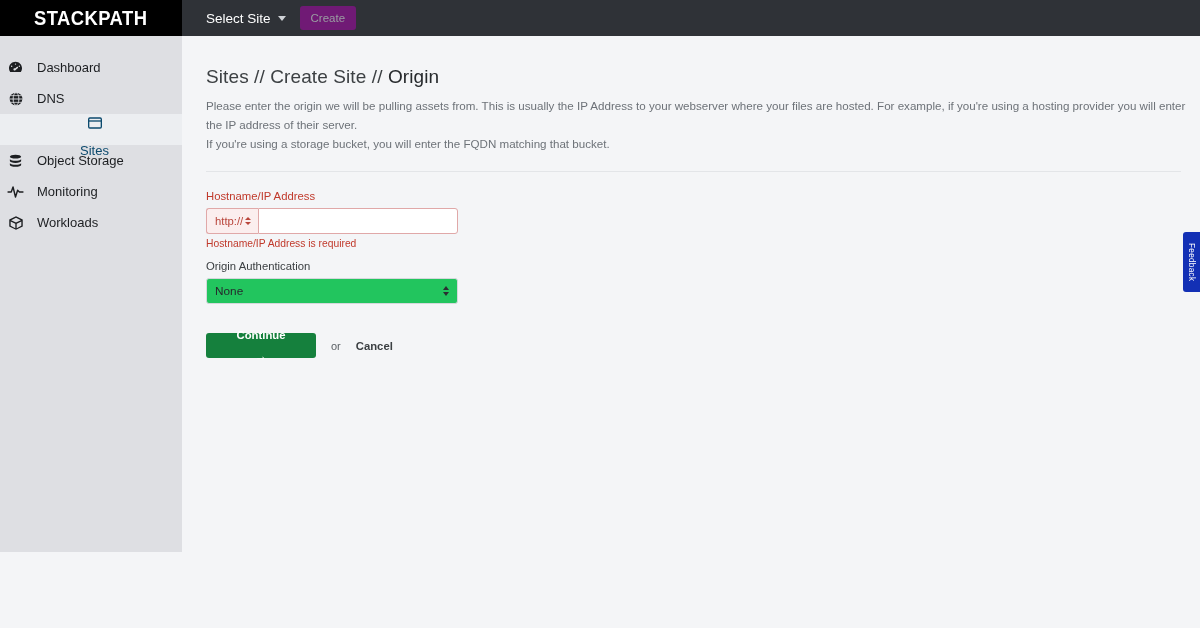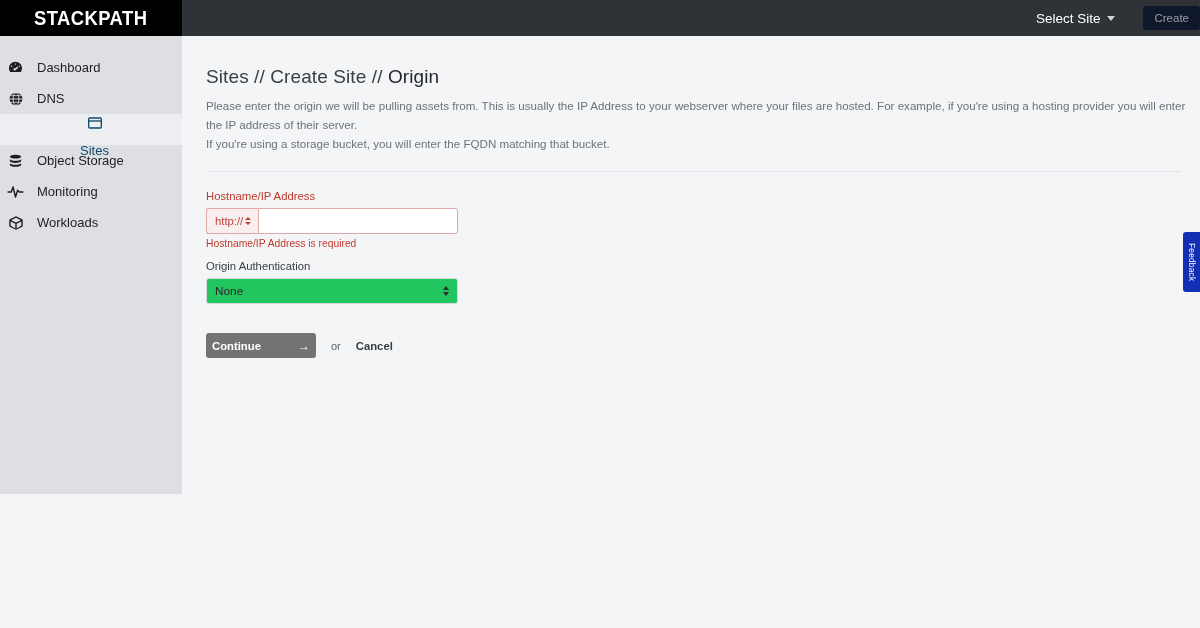--- a/index.html
+++ b/index.html
@@ -29,48 +29,48 @@
   .logo-text {
     color: #ffffff;
     font-size: 20px;
     font-weight: bold;
     letter-spacing: 0.5px;
     transform: scaleX(0.92);
     font-family: "Liberation Sans", sans-serif;
   }
   .topbar-right {
     flex: 1; display: flex; align-items: center;
-    padding-left: 24px; gap: 28px; justify-content: flex-end;
+    padding-left: 24px; gap: 14px;
   }
   .select-site {
     display: flex; align-items: center; gap: 7px;
     color: #ffffff; font-size: 13.5px; cursor: pointer;
   }
   .caret-down {
     width: 0; height: 0;
     border-left: 4.5px solid transparent;
     border-right: 4.5px solid transparent;
     border-top: 5px solid #cfd2d6;
     display: inline-block;
   }
   .create-btn {
-    background: #0f172a;
+    background: #701a75;
     color: #9a9da2;
     border: none;
     font-size: 11.5px;
     font-family: "Liberation Sans", sans-serif;
     padding: 6px 11px;
     border-radius: 3px;
     cursor: pointer;
   }
 
   
   .sidebar {
     position: absolute; top: 36px; left: 0;
-    width: 182px; height: 458px;
+    width: 182px; height: 516px;
     background: #dedfe3;
     padding-top: 16px;
   }
   .nav-item {
     display: flex; align-items: center;
     height: 31px;
     padding-left: 7px;
     gap: 13px;
     cursor: pointer;
     color: #1c1e21;
@@ -207,31 +207,32 @@
   }
   .select-arrows i.up   { border-bottom: 4px solid #2b2e31; }
   .select-arrows i.down { border-top: 4px solid #2b2e31; }
 
   
   .actions {
     display: flex; align-items: center;
     gap: 15px; margin-top: 29px;
   }
   .btn-continue {
-    background: #737373;
+    background: #15803d;
     color: #ffffff;
     border: none;
     border-radius: 3px;
     width: 110px; height: 25px;
     font-size: 11.3px;
     font-weight: bold;
     font-family: "Liberation Sans", sans-serif;
     cursor: pointer;
-    display: flex; align-items: center; justify-content: space-between;
+    display: flex; align-items: center; justify-content: center;
     gap: 9px;
+    flex-direction: column;
   }
   .btn-arrow { font-size: 12px; line-height: 1; }
   .or-text { font-size: 11px; color: #5c6166; }
   .btn-cancel {
     background: none; border: none;
     font-size: 11.3px; font-weight: bold;
     color: #3c4043;
     font-family: "Liberation Sans", sans-serif;
     cursor: pointer; padding: 0;
   }

